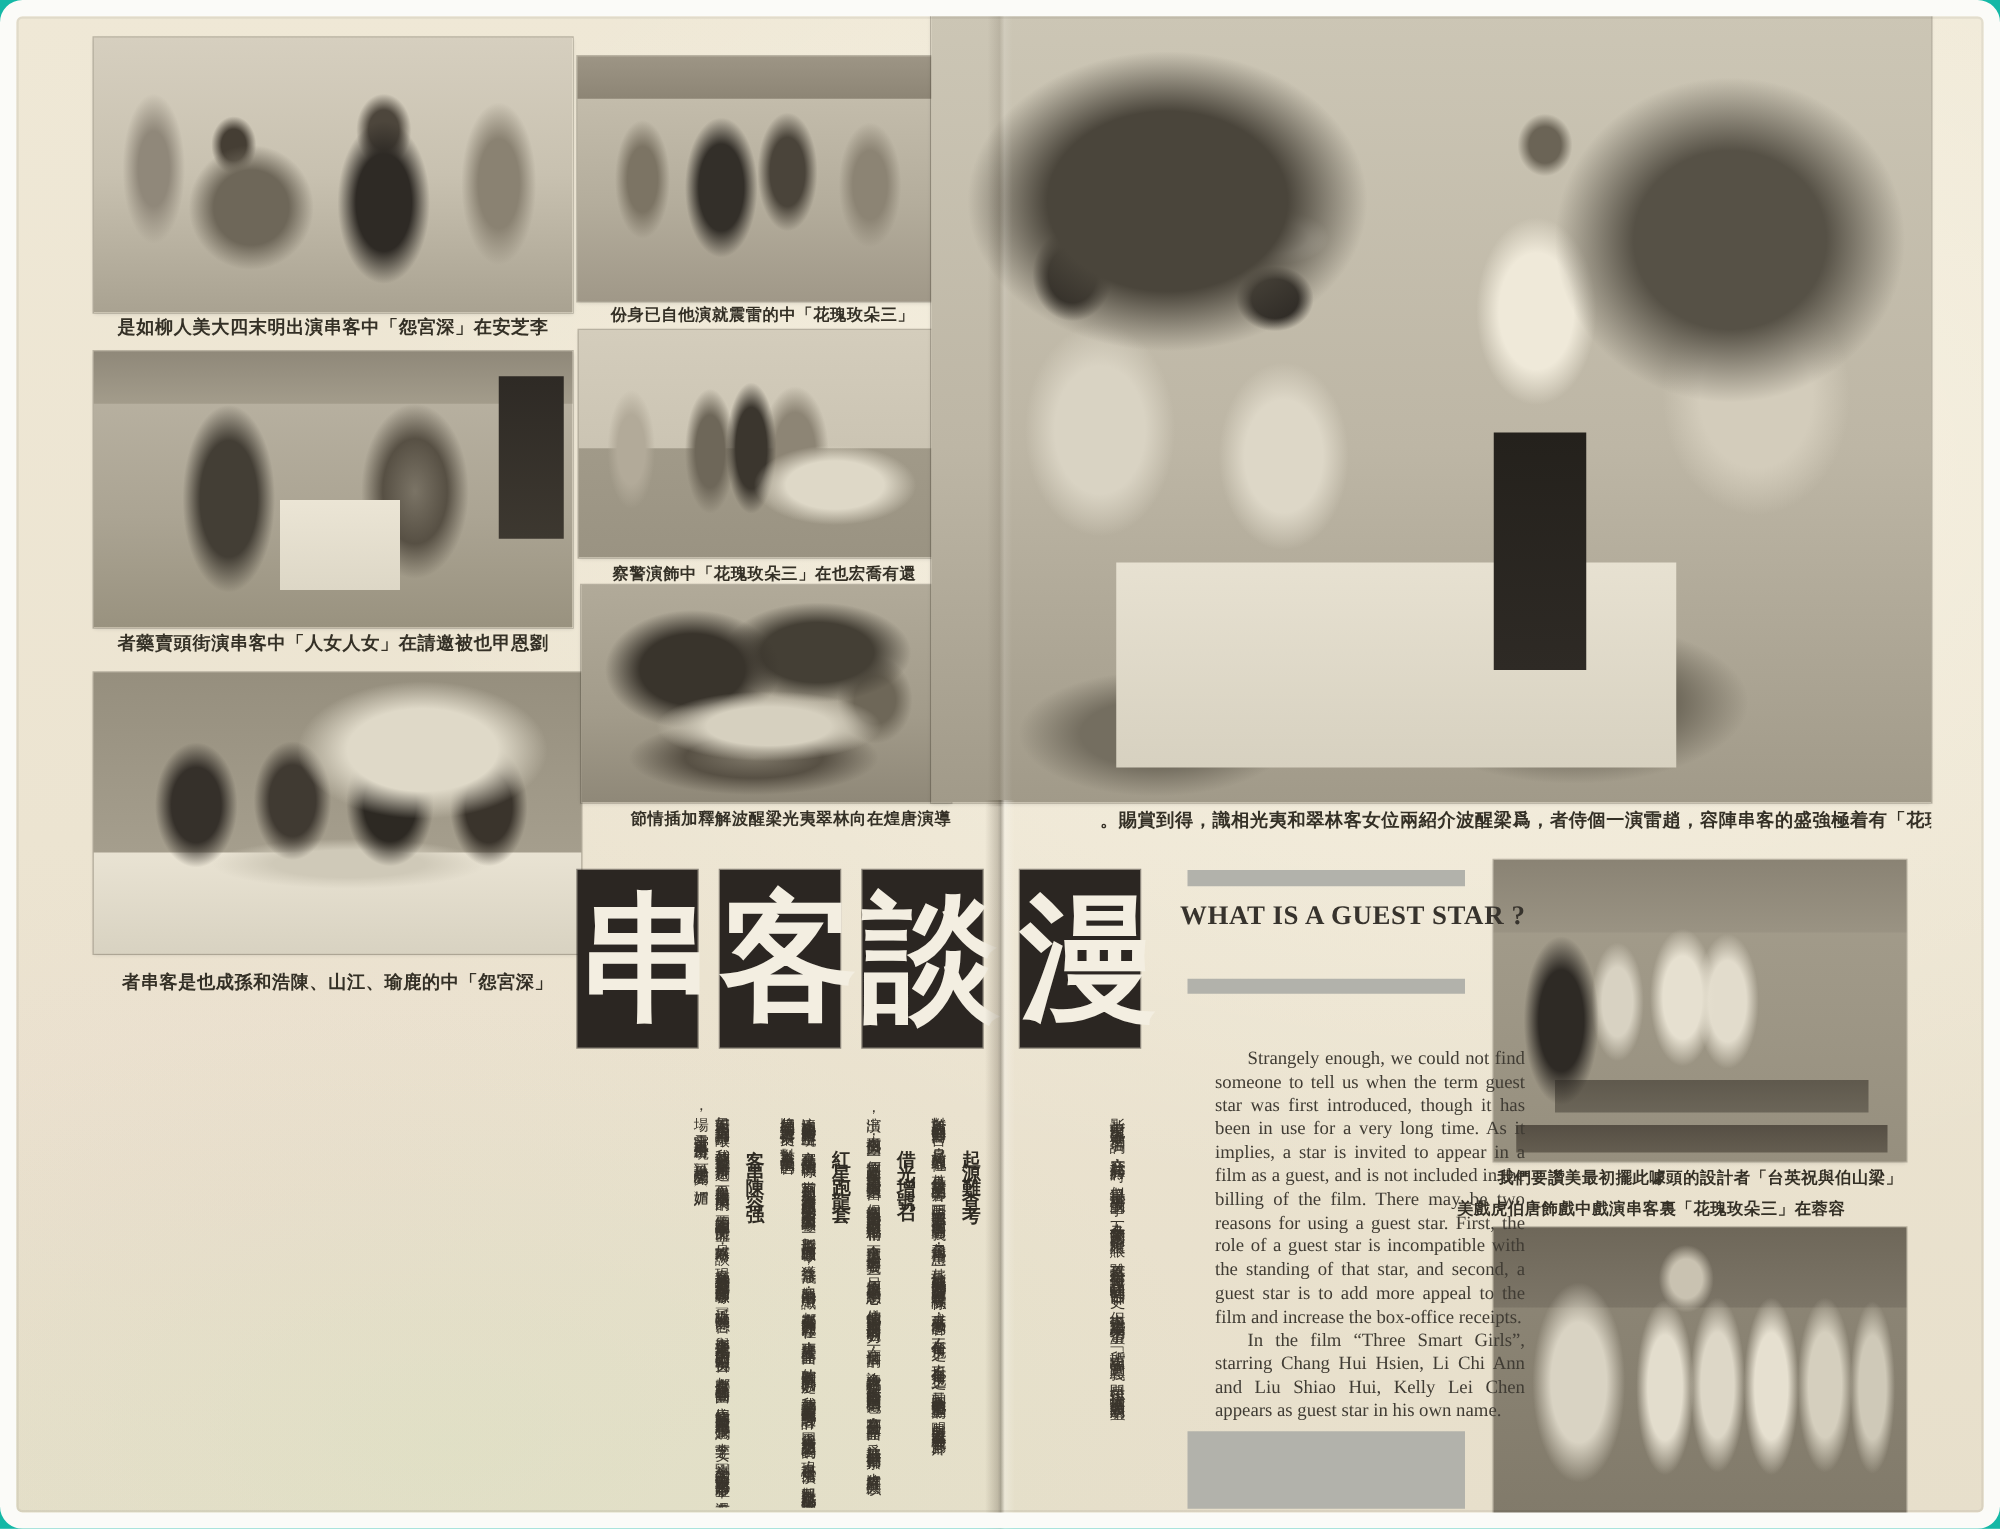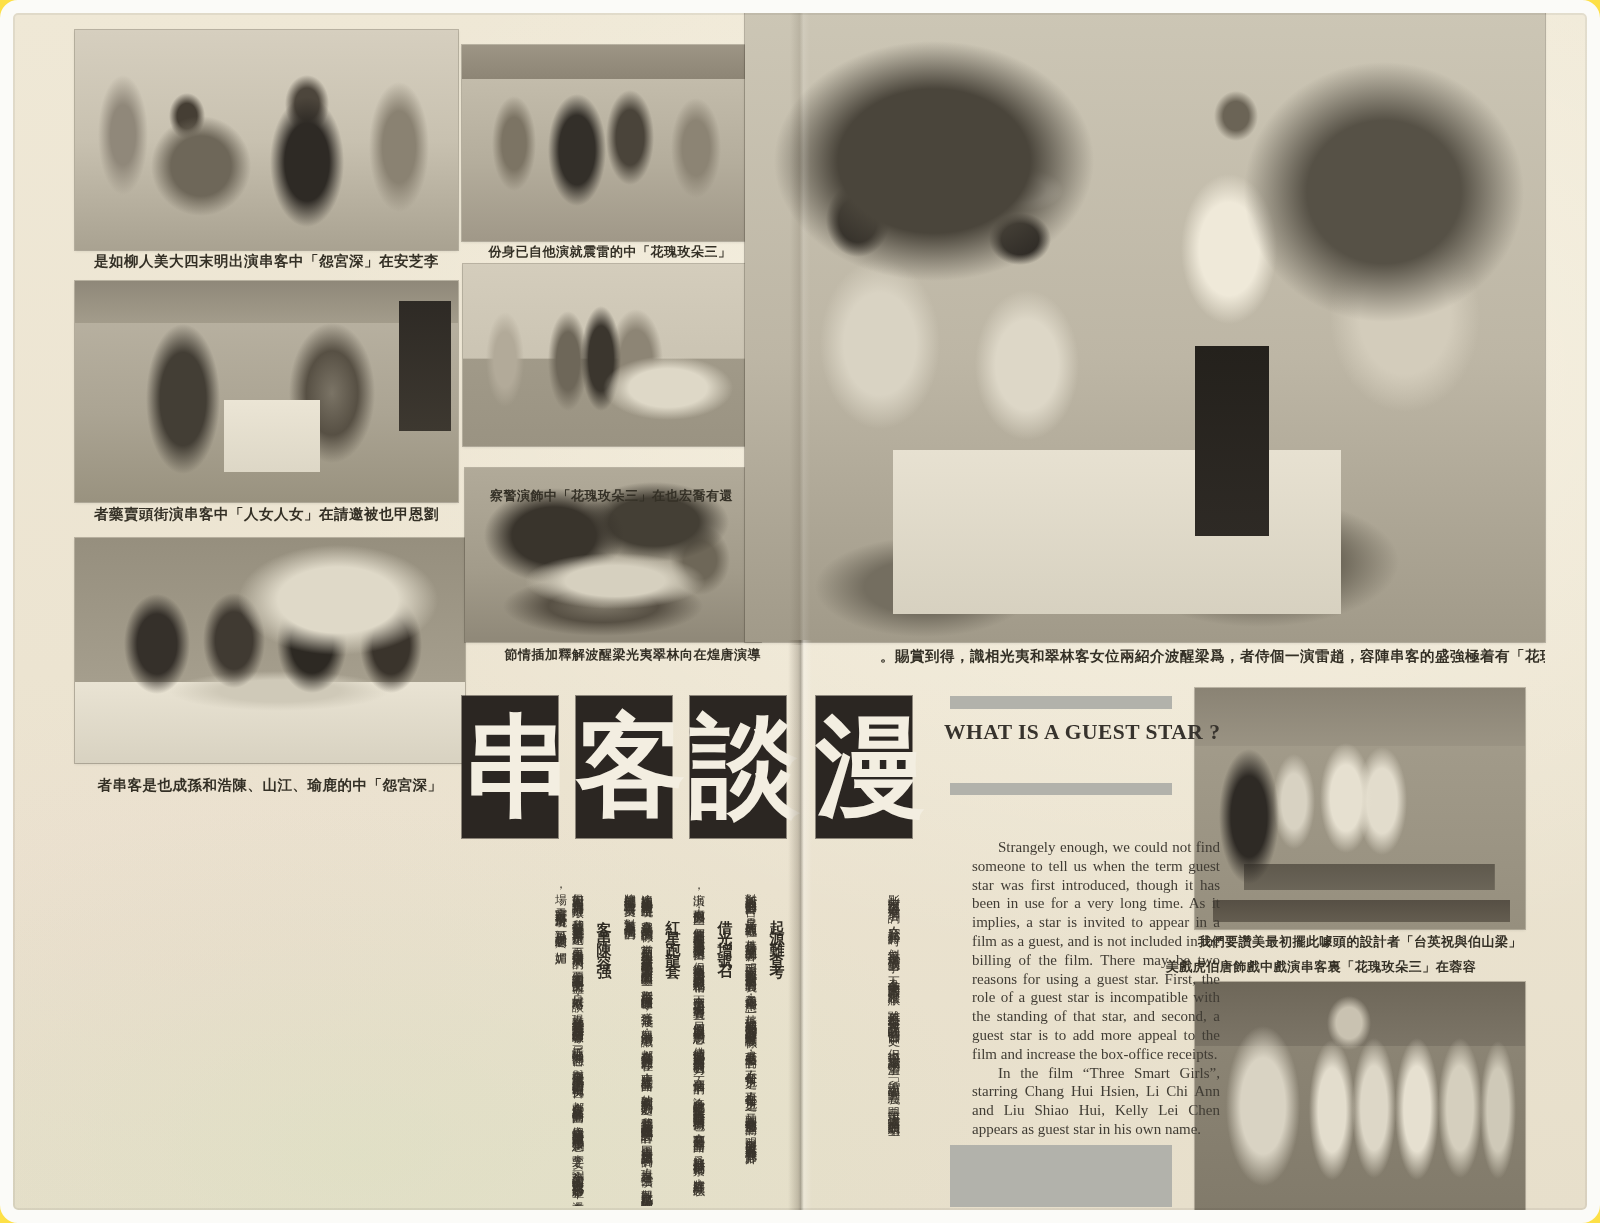--- a/index.html
+++ b/index.html
@@ -1,16 +1,16 @@
 <!DOCTYPE html>
 <html><head>
 <meta charset="utf-8">
 <style>
   html,body{margin:0;padding:0;}
-  #canvas{position:relative;width:1600px;height:1223px;background:#fde047;overflow:hidden;
+  #canvas{position:relative;width:1600px;height:1223px;background:#14b8a6;overflow:hidden;
           font-family:"DejaVu Sans",sans-serif;}
   
   .paper{position:absolute;left:8px;top:6px;right:8px;bottom:8px;border-radius:12px;
     background:
       radial-gradient(900px 500px at 22% 95%, rgba(215,224,190,.45), transparent 70%),
       radial-gradient(700px 400px at 12% 80%, rgba(236,215,205,.35), transparent 70%),
       radial-gradient(1200px 800px at 75% 30%, rgba(255,252,240,.55), transparent 75%),
       linear-gradient(180deg,#efe8d6 0%,#ece4d1 55%,#e7dfcb 100%);}
   
   .frame{position:absolute;inset:0;border:13px solid #fbfbf8;border-radius:18px;
@@ -146,21 +146,21 @@
   <div class="ph ph-street"></div>
   <div class="cap" style="left:75px;top:505px;width:383px;">者藥賣頭街演串客中「人女人女」在請邀被也甲恩劉</div>
 
   <div class="ph ph-banquet"></div>
   <div class="cap" style="left:75px;top:776px;width:390px;">者串客是也成孫和浩陳、山江、瑜鹿的中「怨宮深」</div>
 
   <div class="ph ph-dance"></div>
   <div class="cap cap-sm" style="left:462px;top:243px;width:296px;">份身已自他演就震雷的中「花瑰玫朵三」</div>
 
   <div class="ph ph-police"></div>
-  <div class="cap cap-sm" style="left:463px;top:450px;width:297px;margin-top:37px;">察警演飾中「花瑰玫朵三」在也宏喬有還</div>
+  <div class="cap cap-sm" style="left:463px;top:450px;width:297px;">察警演飾中「花瑰玫朵三」在也宏喬有還</div>
 
   <div class="ph ph-restaurant"></div>
   <div class="cap cap-sm" style="left:465px;top:646px;width:296px;text-align:right;">節情插加釋解波醒梁光夷翠林向在煌唐演導</div>
 
   <div class="ph ph-terrace"></div>
   <div class="cap" style="left:880px;top:647px;width:665px;text-align:right;">。賜賞到得，識相光夷和翠林客女位兩紹介波醒梁爲，者侍個一演雷趙，容陣串客的盛強極着有「花瑰玫朵三」</div>
 
   <div class="tblock" style="left:462px;">
     <span>串</span></div>
   <div class="tblock" style="left:576px;">

